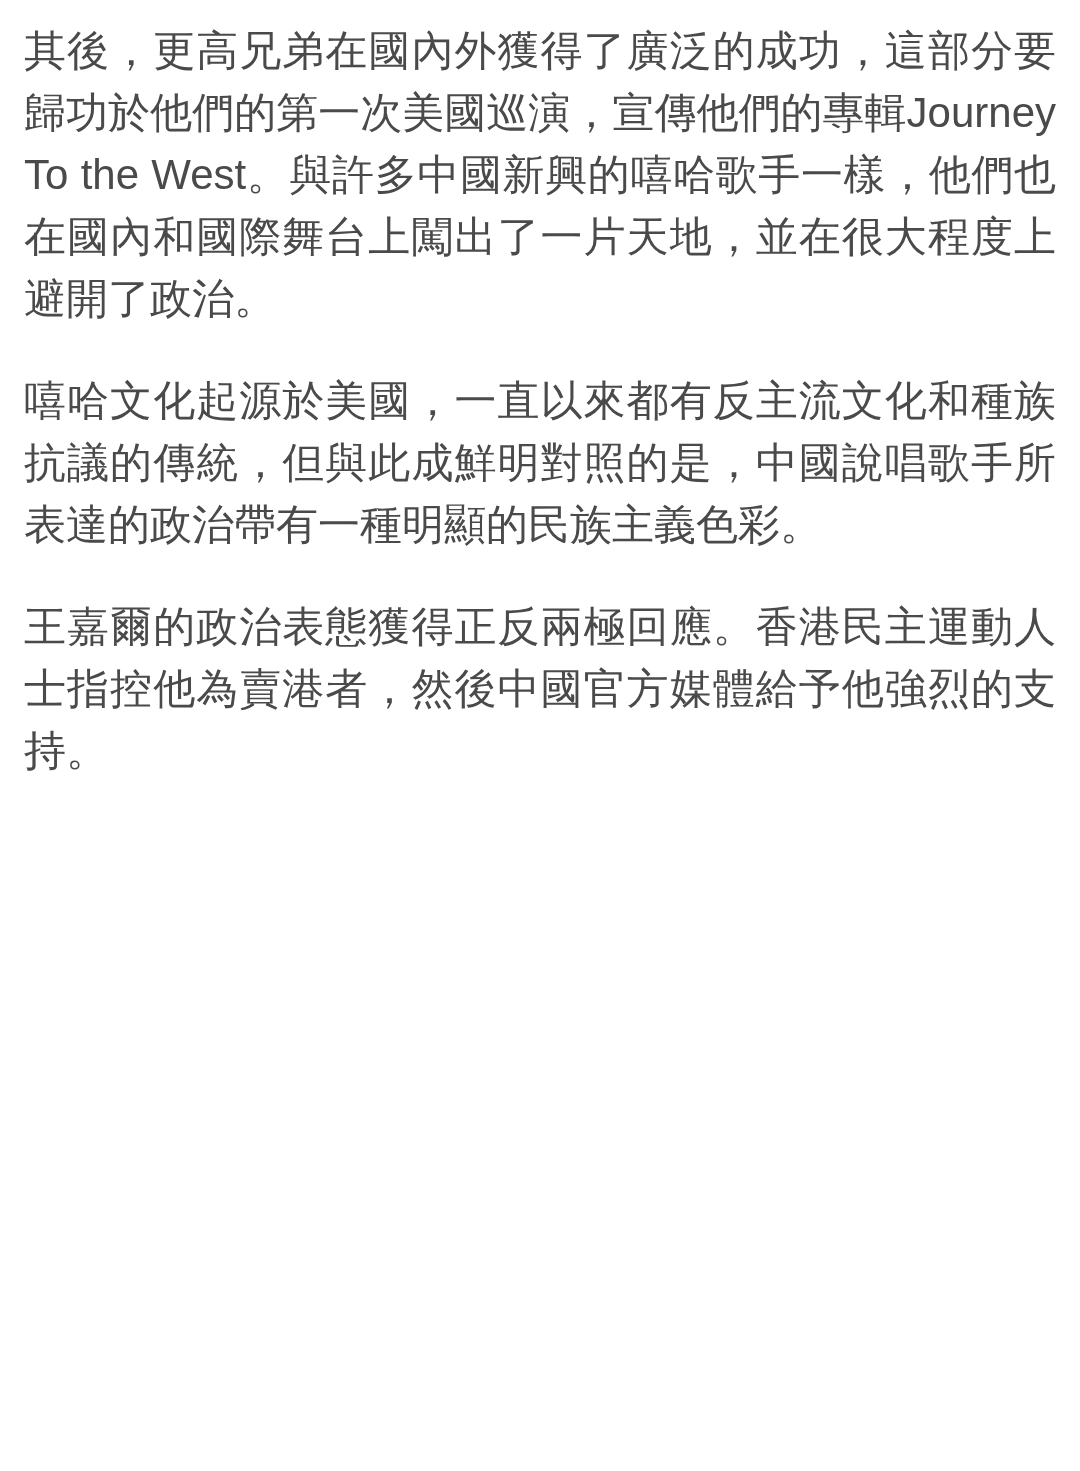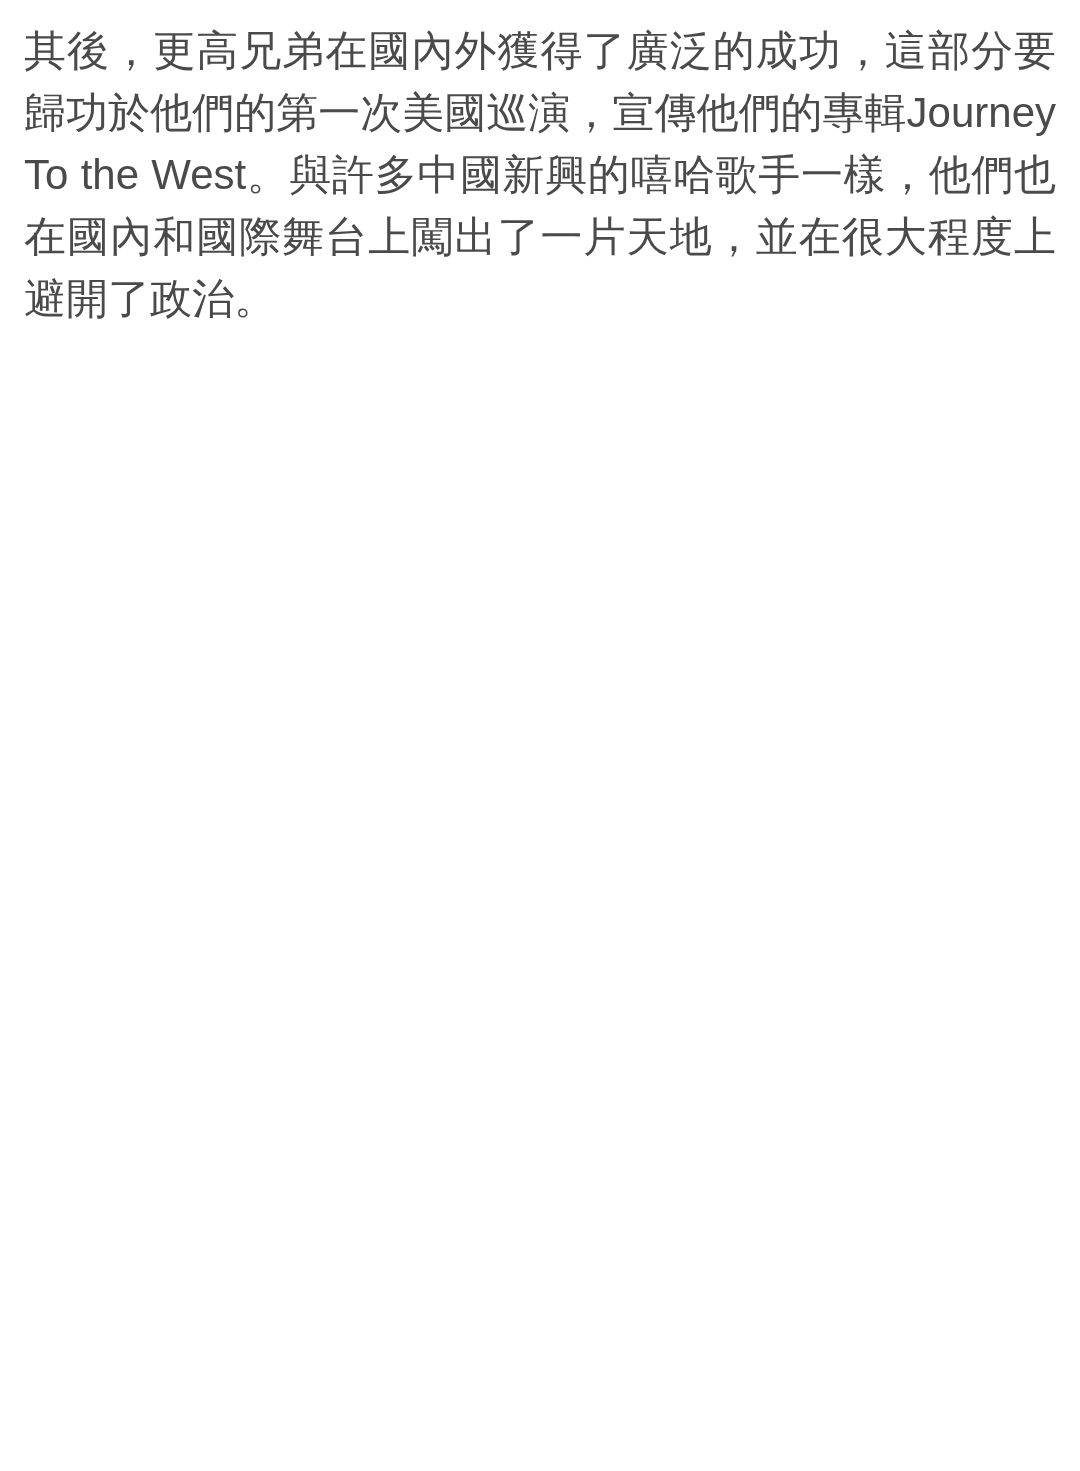--- a/index.html
+++ b/index.html
@@ -31,13 +31,15 @@
   }
   .article-body p:last-child {
     margin-bottom: 0;
   }
 </style>
 </head>
 <body>
 
 <div class="article-body">
   <p>其後，更高兄弟在國內外獲得了廣泛的成功，這部分要歸功於他們的第一次美國巡演，宣傳他們的專輯Journey To the West。與許多中國新興的嘻哈歌手一樣，他們也在國內和國際舞台上闖出了一片天地，並在很大程度上避開了政治。</p>
+  <p>嘻哈文化起源於美國，一直以來都有反主流文化和種族抗議的傳統，但與此成鮮明對照的是，中國說唱歌手所表達的政治帶有一種明顯的民族主義色彩。</p>
+  <p>王嘉爾的政治表態獲得正反兩極回應。香港民主運動人士指控他為賣港者，然後中國官方媒體給予他強烈的支持。</p>
 </div>
 
 </body></html>

